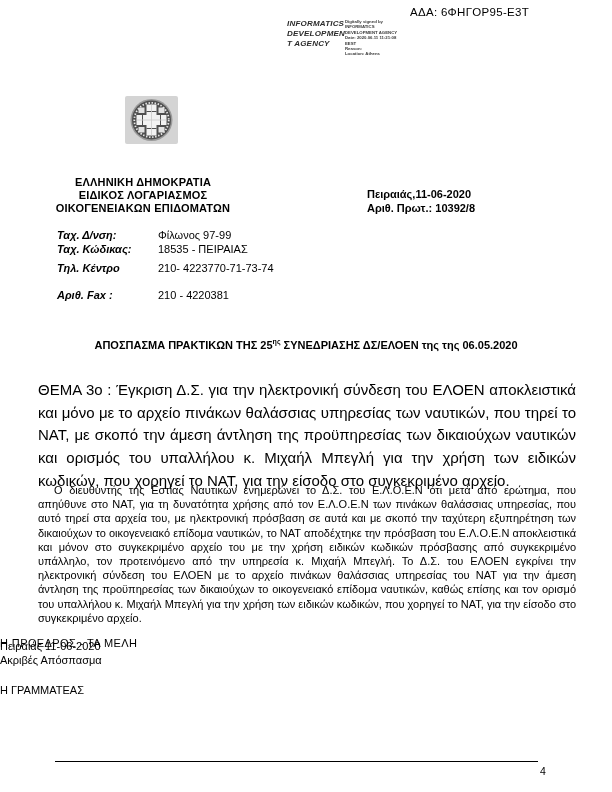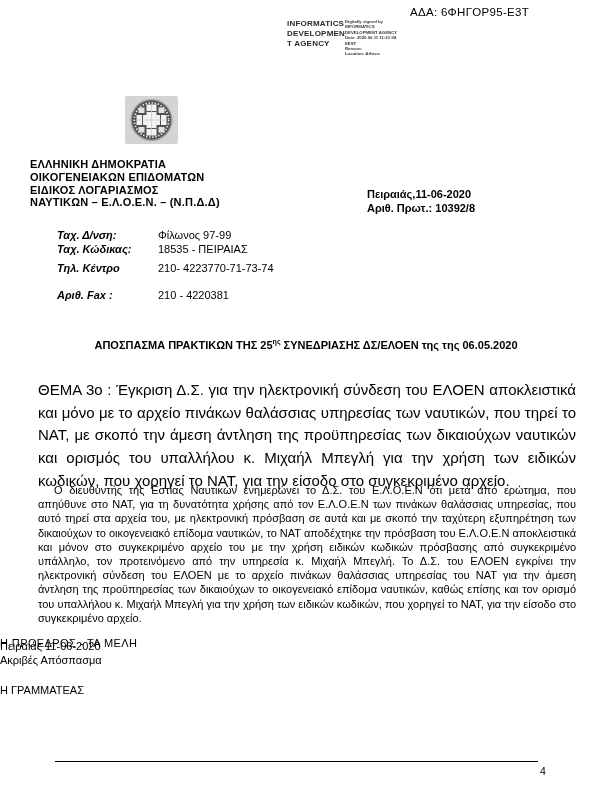--- a/index.html
+++ b/index.html
@@ -21,35 +21,37 @@
   }
   .stamp-agency {
     left: 287px; top: 19px;
     width: 70px;
     font-size: 8px;
     font-weight: bold;
     color: #2b2b2b;
     line-height: 10px;
     white-space: pre-line;
     letter-spacing: 0.2px;
+    font-style: italic;
   }
   .stamp-details {
     left: 345px; top: 19px;
     width: 70px;
     font-size: 4.3px;
     font-weight: bold;
     color: #3a3a3a;
     line-height: 5.4px;
     white-space: pre-line;
   }
   .emblem { left: 125px; top: 96px; width: 53px; height: 48px; }
 
   .gov-header {
-    left: 30px; top: 158px;
+    left: 30px; top: 176px;
     width: 226px;
+    text-align: center;
     font-weight: bold;
     font-size: 11px;
     line-height: 12.8px;
     letter-spacing: 0.2px;
   }
   .date-block {
     left: 367px; top: 187px;
     font-size: 11px;
     line-height: 14px;
     font-weight: bold;
@@ -133,23 +135,22 @@
       <line x1="21.5" y1="32.5" x2="31.5" y2="32.5" stroke="#4f4f4f" stroke-width="1"></line>
       <line x1="17.5" y1="19" x2="17.5" y2="29" stroke="#4f4f4f" stroke-width="1"></line>
       <line x1="35.5" y1="19" x2="35.5" y2="29" stroke="#4f4f4f" stroke-width="1"></line>
       <line x1="26.5" y1="8.5" x2="26.5" y2="39.5" stroke="#c9c9c9" stroke-width="0.8"></line>
       <line x1="11.5" y1="24" x2="41.5" y2="24" stroke="#c9c9c9" stroke-width="0.8"></line>
     </svg>
   </div>
 
   <div class="abs gov-header">
     <div>ΕΛΛΗΝΙΚΗ ΔΗΜΟΚΡΑΤΙΑ</div>
+    <div>ΕΙΔΙΚΟΣ ΛΟΓΑΡΙΑΣΜΟΣ</div>
     <div>ΟΙΚΟΓΕΝΕΙΑΚΩΝ ΕΠΙΔΟΜΑΤΩΝ</div>
-    <div>ΕΙΔΙΚΟΣ ΛΟΓΑΡΙΑΣΜΟΣ</div>
-    <div>ΝΑΥΤΙΚΩΝ – Ε.Λ.Ο.Ε.Ν. – (Ν.Π.Δ.Δ)</div>
   </div>
 
   <div class="abs date-block">
     <div>Πειραιάς,11-06-2020</div>
     <div>Αριθ. Πρωτ.: 10392/8</div>
   </div>
 
   <div class="abs contact-row row1">
     <span class="contact-label">Ταχ. Δ/νση:</span>
     <span class="contact-value">Φίλωνος 97-99</span>

